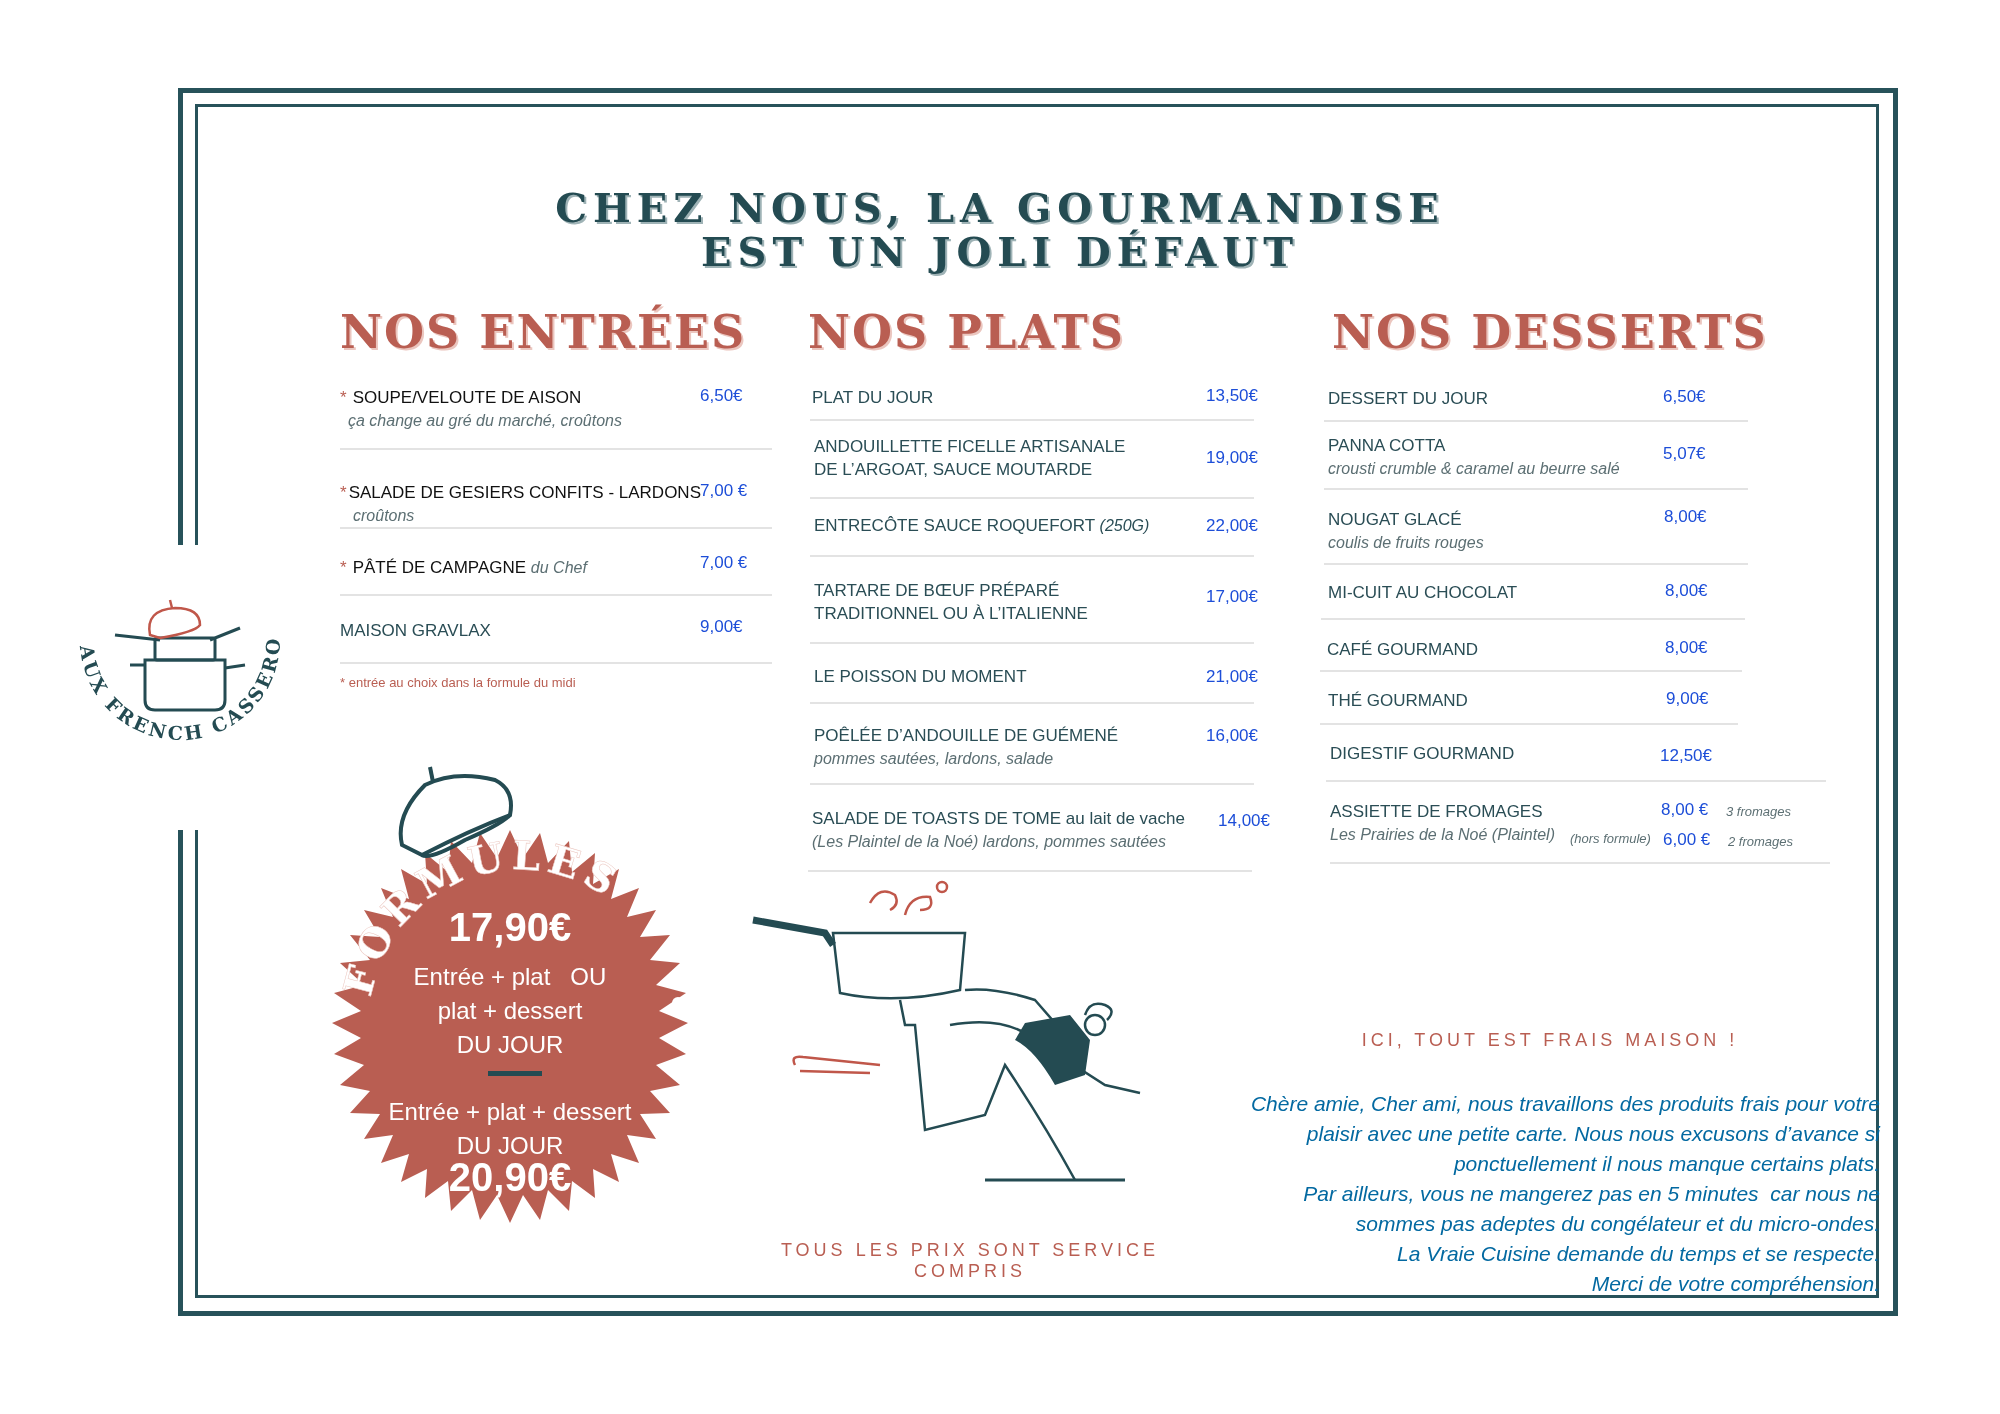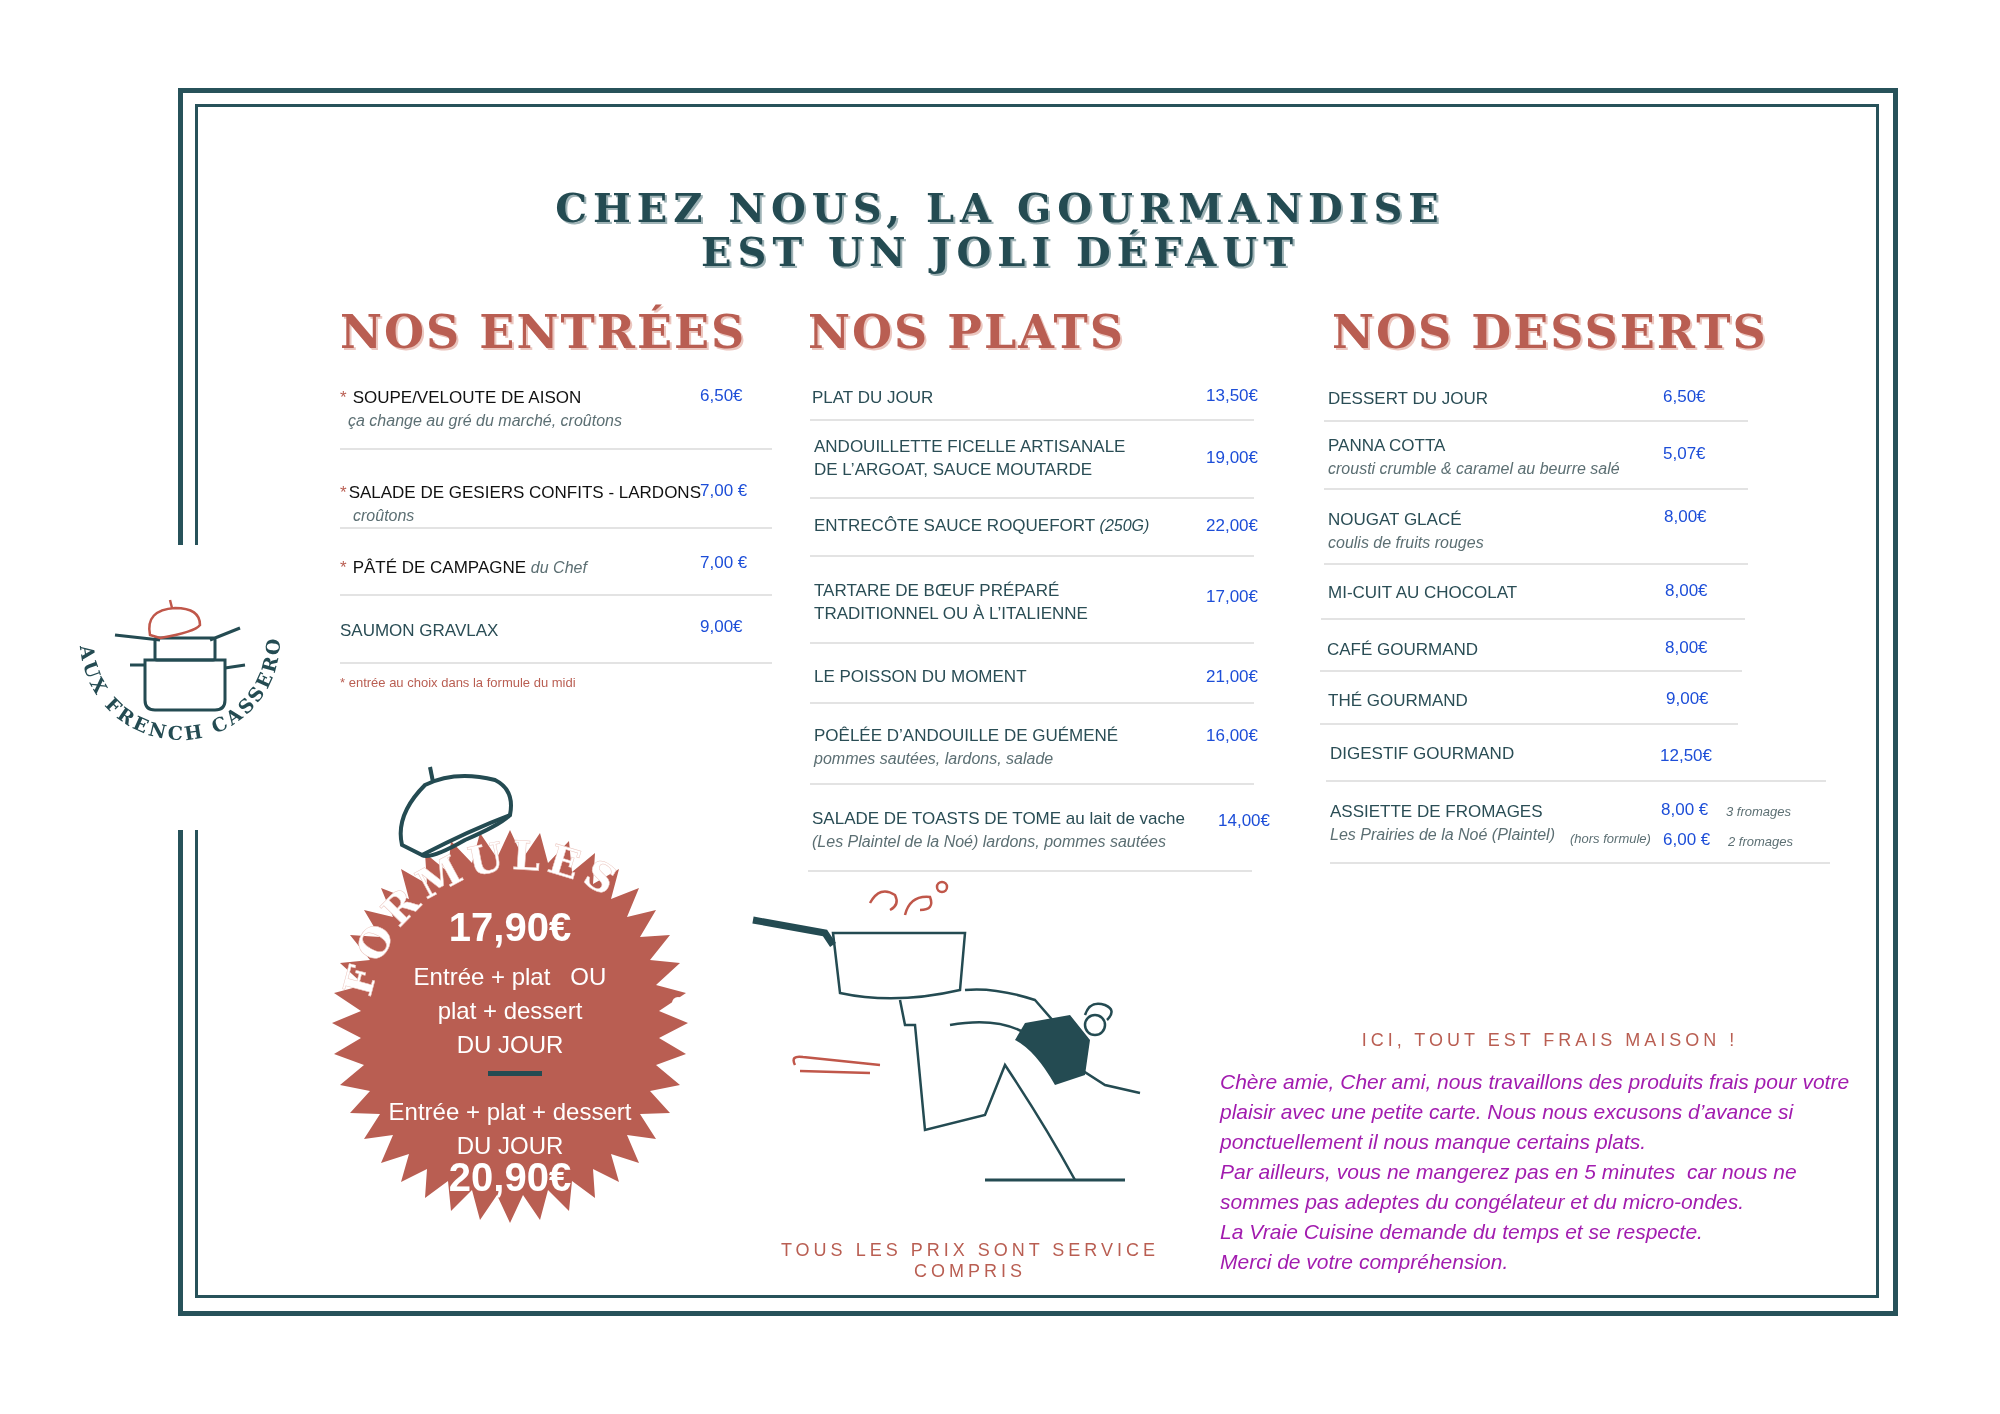--- a/index.html
+++ b/index.html
@@ -12,21 +12,21 @@
   .sec-head { position:absolute; font-family:"DejaVu Serif", serif; font-weight:bold; font-size:46px; color:#b95e52; letter-spacing:2px; text-shadow:2px 2px 0 #ebc6bf; }
   .item { position:absolute; font-size:17px; color:#2a4d55; line-height:23px; }
   .item.dark { color:#111; }
   .sub { font-style:italic; color:#5c6f73; font-size:16px; }
   .price { position:absolute; font-size:17px; color:#1d4ed8; }
   .star { color:#b95e52; margin-right:6px; }
   .sep { position:absolute; height:2px; background:#e3e3e3; }
   .note { position:absolute; font-size:13px; color:#b95e52; }
   .small-it { font-style:italic; font-size:13px; color:#5c6f73; }
   .caps-red { position:absolute; font-size:18px; letter-spacing:4px; color:#b95e52; text-align:center; }
-  .para { position:absolute; left:1220px; width:660px; text-align:left; font-style:italic; font-size:21px; line-height:30px; color:#a21caf; }
+  .para { position:absolute; left:1220px; width:660px; text-align:right; font-style:italic; font-size:21px; line-height:30px; color:#0369a1;margin-top:22px; }
   .badge-text { position:absolute; text-align:center; color:#fff; }
 </style>
 </head>
 <body>
 
 <div class="frame-outer"></div>
 <div class="frame-inner"></div>
 <div class="frame-gap"></div>
 
 <div class="title" style="top:186px;">CHEZ NOUS, LA GOURMANDISE</div>
@@ -71,21 +71,21 @@
 <div class="price" style="left:700px;top:481px;">7,00 €</div>
 <div class="sep" style="left:340px;top:527px;width:432px;"></div>
 
 <div class="item dark" style="left:340px;top:556px;">
   <span class="star">*</span><span>PÂTÉ DE CAMPAGNE</span>
   <span class="sub">du Chef</span>
 </div>
 <div class="price" style="left:700px;top:553px;">7,00 €</div>
 <div class="sep" style="left:340px;top:594px;width:432px;"></div>
 
-<div class="item" style="left:340px;top:619px;">SAUMON GRAVLAX</div>
+<div class="item" style="left:340px;top:619px;">MAISON GRAVLAX</div>
 <div class="price" style="left:700px;top:617px;">9,00€</div>
 <div class="sep" style="left:340px;top:662px;width:432px;"></div>
 
 <div class="note" style="left:340px;top:675px;">*  entrée au choix dans la formule du midi</div>
 
 <div class="sec-head" style="left:808px;top:305px;">NOS  PLATS</div>
 
 <div class="item" style="left:812px;top:386px;">PLAT DU JOUR</div>
 <div class="price" style="left:1206px;top:386px;">13,50€</div>
 <div class="sep" style="left:810px;top:419px;width:444px;"></div>

